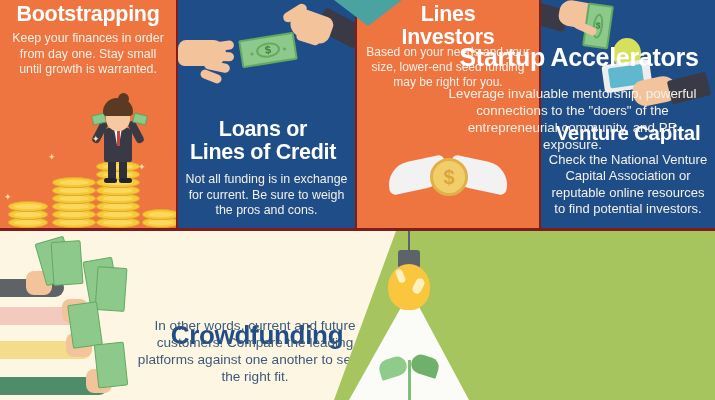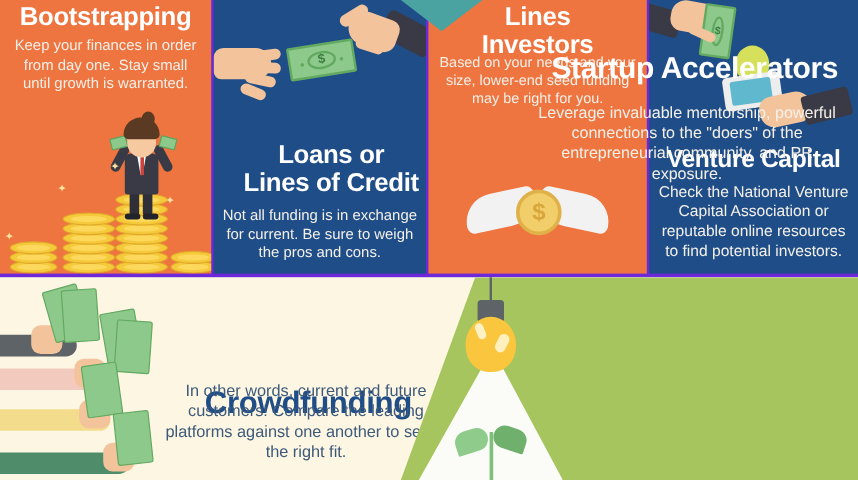--- a/index.html
+++ b/index.html
@@ -1,19 +1,19 @@
 <!DOCTYPE html>
 <html><head>
 <meta charset="utf-8">
 <style>
   * { margin:0; padding:0; box-sizing:border-box; }
   html,body { width:715px; height:400px; overflow:hidden; background:#ffffff; }
   body { font-family:"Liberation Sans", sans-serif; }
 
-  .canvas { position:relative; width:715px; height:400px; background:#6d28d9; overflow:hidden; }
+  .canvas { position:relative; width:715px; height:400px; background:#7f1d1d; overflow:hidden; }
 
   
   .panel { position:absolute; overflow:hidden; }
 
   .p-boot   { left:0;   top:0;   width:176px; height:228px; background:#EE7440; }
   .p-loans  { left:178px;top:0;   width:177px; height:228px; background:#1F4D88; }
   .p-angel  { left:357px;top:0;   width:182px; height:228px; background:#EE7440; }
   .p-vc     { left:541px;top:0;   width:174px; height:228px; background:#1F4D88; }
 
   .p-crowd  { left:0;   top:231px; width:715px; height:169px; background:#FDF6E3; }
@@ -31,21 +31,21 @@
   .t-white { color:#ffffff; }
   .b-white { color:#f4f0e8; }
   .t-navy  { color:#1F4D88; }
   .b-navy  { color:#3D5A7A; }
 
   
   .boot-title { position:absolute; left:0; top:3px; width:176px; font-size:21.5px; }
   .boot-body  { position:absolute; left:8px; top:31px; width:160px; font-size:12.4px; }
 
   
-  .loans-title { position:absolute; left:16px; top:118px; width:164px; font-size:21.5px; }
+  .loans-title { position:absolute; left:3px; top:118px; width:164px; font-size:21.5px; }
   .loans-body  { position:absolute; left:6px; top:172px; width:165px; font-size:12.4px; }
 
   
   .angel-title { position:absolute; left:0; top:3px; width:182px; font-size:21.5px; }
   .angel-body  { position:absolute; left:8px; top:45px; width:166px; font-size:12px; }
 
   
   .vc-title { position:absolute; left:0; top:122px; width:174px; font-size:20.5px; }
   .vc-body  { position:absolute; left:5px; top:152px; width:164px; font-size:13px; }
 

